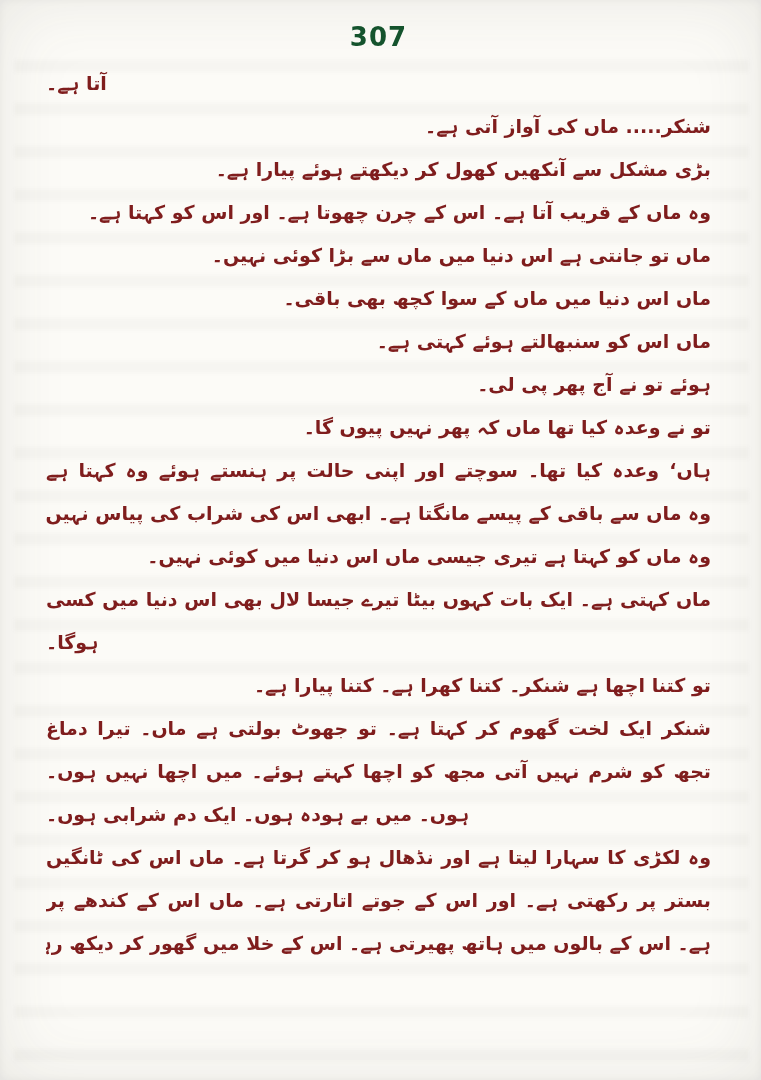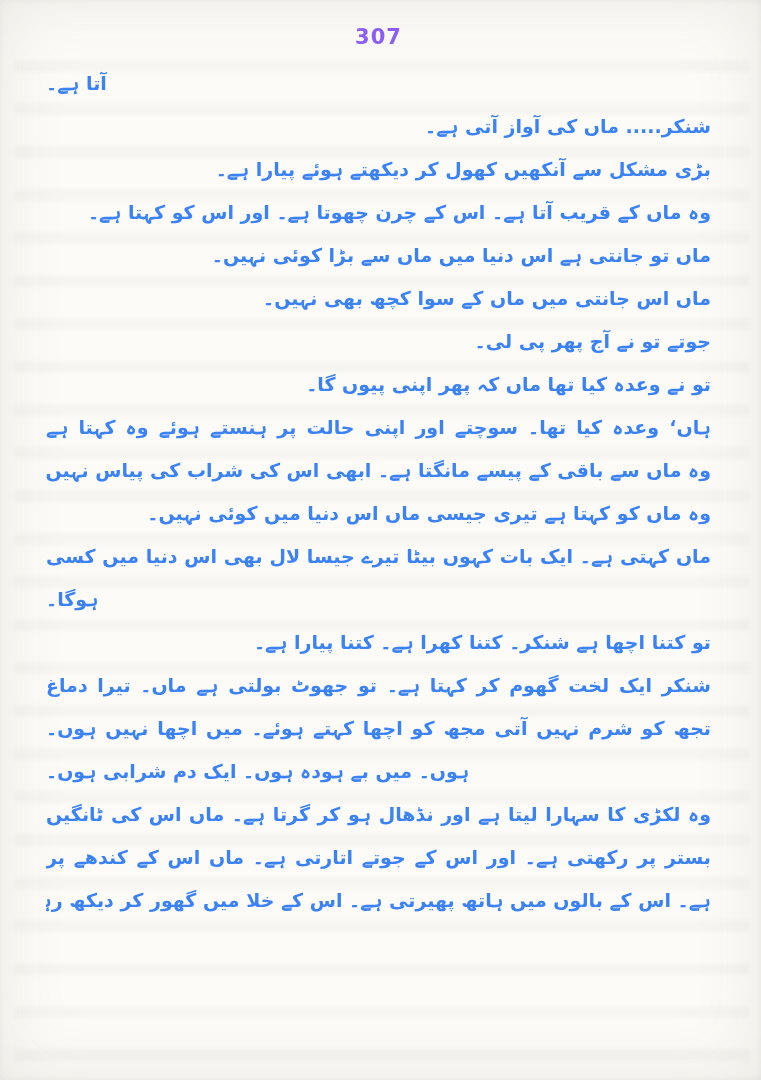--- a/index.html
+++ b/index.html
@@ -33,33 +33,33 @@
       transparent 12px,
       transparent 43px
     );
     filter: blur(2px);
     pointer-events: none;
   }
 
   .page-number {
     position: relative;
     text-align: center;
-    font-size: 21px;
+    font-size: 26px;
     font-weight: bold;
     letter-spacing: 1px;
-    color: #8b5cf6;
+    color: #14532d;
     height: 44px;
     line-height: 38px;
   }
 
   .text-block {
     position: relative;
     direction: rtl;
     unicode-bidi: embed;
-    color: #3b82f6;
+    color: #7f1d1d;
     font-size: 19px;
     font-weight: bold;
   }
 
   .line {
     height: 43px;
     line-height: 43px;
     overflow: hidden;
     white-space: nowrap;
   }
@@ -78,23 +78,24 @@
 <div class="book-page">
 
   <div class="page-number">307</div>
 
   <div class="text-block" dir="rtl">
     <div class="line l">آتا ہے۔</div>
     <div class="line r">شنکر..... ماں کی آواز آتی ہے۔</div>
     <div class="line r">بڑی مشکل سے آنکھیں کھول کر دیکھتے ہوئے پیارا ہے۔</div>
     <div class="line r">وہ ماں کے قریب آتا ہے۔ اس کے چرن چھوتا ہے۔ اور اس کو کہتا ہے۔</div>
     <div class="line r">ماں تو جانتی ہے اس دنیا میں ماں سے بڑا کوئی نہیں۔</div>
-    <div class="line r">ماں اس جانتی میں ماں کے سوا کچھ بھی نہیں۔</div>
-    <div class="line r">جوتے تو نے آج پھر پی لی۔</div>
-    <div class="line r">تو نے وعدہ کیا تھا ماں کہ پھر اپنی پیوں گا۔</div>
+    <div class="line r">ماں اس دنیا میں ماں کے سوا کچھ بھی باقی۔</div>
+    <div class="line r">ماں اس کو سنبھالتے ہوئے کہتی ہے۔</div>
+    <div class="line r">ہوئے تو نے آج پھر پی لی۔</div>
+    <div class="line r">تو نے وعدہ کیا تھا ماں کہ پھر نہیں پیوں گا۔</div>
     <div class="line f">ہاں‘ وعدہ کیا تھا۔ سوچتے اور اپنی حالت پر ہنستے ہوئے وہ کہتا ہے شرابی کبھی اپنا</div>
     <div class="line r">وہ ماں سے باقی کے پیسے مانگتا ہے۔ ابھی اس کی شراب کی پیاس نہیں بجھی۔</div>
     <div class="line r">وہ ماں کو کہتا ہے تیری جیسی ماں اس دنیا میں کوئی نہیں۔</div>
     <div class="line f">ماں کہتی ہے۔ ایک بات کہوں بیٹا تیرے جیسا لال بھی اس دنیا میں کسی کا نہ</div>
     <div class="line l">ہوگا۔</div>
     <div class="line r">تو کتنا اچھا ہے شنکر۔ کتنا کھرا ہے۔ کتنا پیارا ہے۔</div>
     <div class="line f">شنکر ایک لخت گھوم کر کہتا ہے۔ تو جھوٹ بولتی ہے ماں۔ تیرا دماغ سٹیا گیا ہے۔</div>
     <div class="line f">تجھ کو شرم نہیں آتی مجھ کو اچھا کہتے ہوئے۔ میں اچھا نہیں ہوں۔ بہت برا</div>
     <div class="line l">ہوں۔ میں بے ہودہ ہوں۔ ایک دم شرابی ہوں۔</div>
     <div class="line f">وہ لکڑی کا سہارا لیتا ہے اور نڈھال ہو کر گرتا ہے۔ ماں اس کی ٹانگیں اٹھا کر</div>

